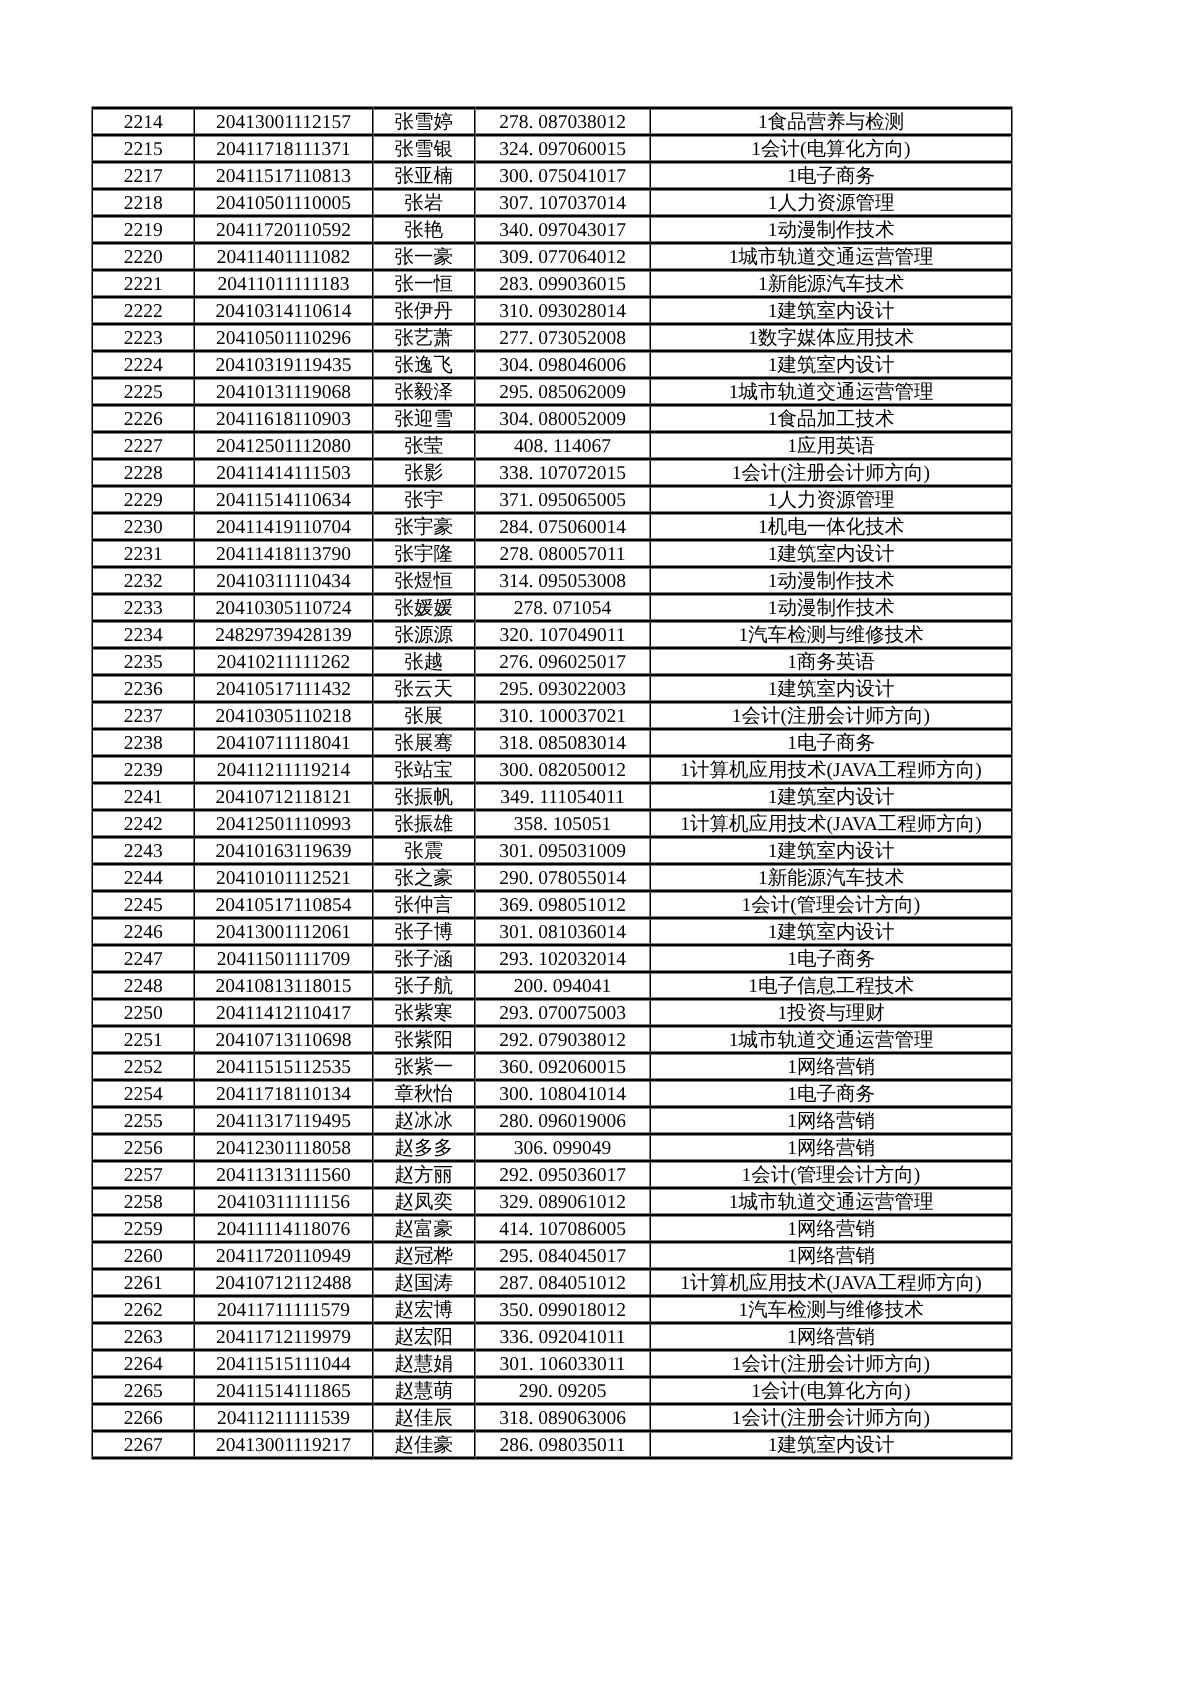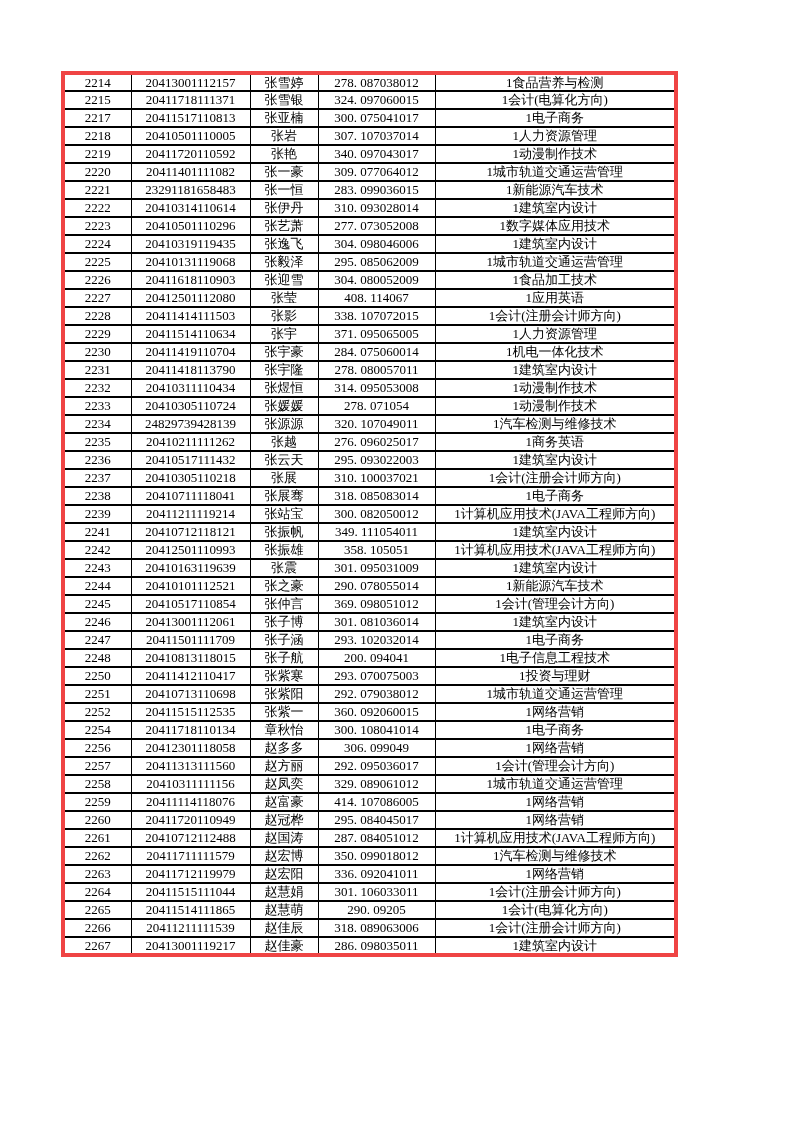--- a/index.html
+++ b/index.html
@@ -13,21 +13,21 @@
     background: #ffffff;
     font-family: "Liberation Serif", "DejaVu Serif", serif;
     color: #000000;
   }
   table.grid {
     position: absolute;
     left: 61px;
     top: 71px;
     border-collapse: collapse;
     table-layout: fixed;
-    border: 4px solid #ef4444;
+    border: 1px solid #ef4444;
   }
   table.grid tr {
     height: 18px;
   }
   table.grid td {
     border-left: 1px solid #000000;
     border-right: 1px solid #000000;
     border-top: 2px solid #000000;
     border-bottom: 2px solid #000000;
     padding: 0 2px;
@@ -95,21 +95,21 @@
         </tr>
         <tr>
           <td>2220</td>
           <td>20411401111082</td>
           <td>张一豪</td>
           <td>309. 077064012</td>
           <td>1城市轨道交通运营管理</td>
         </tr>
         <tr>
           <td>2221</td>
-          <td>23291181658483</td>
+          <td>20411011111183</td>
           <td>张一恒</td>
           <td>283. 099036015</td>
           <td>1新能源汽车技术</td>
         </tr>
         <tr>
           <td>2222</td>
           <td>20410314110614</td>
           <td>张伊丹</td>
           <td>310. 093028014</td>
           <td>1建筑室内设计</td>
@@ -311,20 +311,27 @@
           <td>1网络营销</td>
         </tr>
         <tr>
           <td>2254</td>
           <td>20411718110134</td>
           <td>章秋怡</td>
           <td>300. 108041014</td>
           <td>1电子商务</td>
         </tr>
         <tr>
+          <td>2255</td>
+          <td>20411317119495</td>
+          <td>赵冰冰</td>
+          <td>280. 096019006</td>
+          <td>1网络营销</td>
+        </tr>
+        <tr>
           <td>2256</td>
           <td>20412301118058</td>
           <td>赵多多</td>
           <td>306. 099049</td>
           <td>1网络营销</td>
         </tr>
         <tr>
           <td>2257</td>
           <td>20411313111560</td>
           <td>赵方丽</td>

